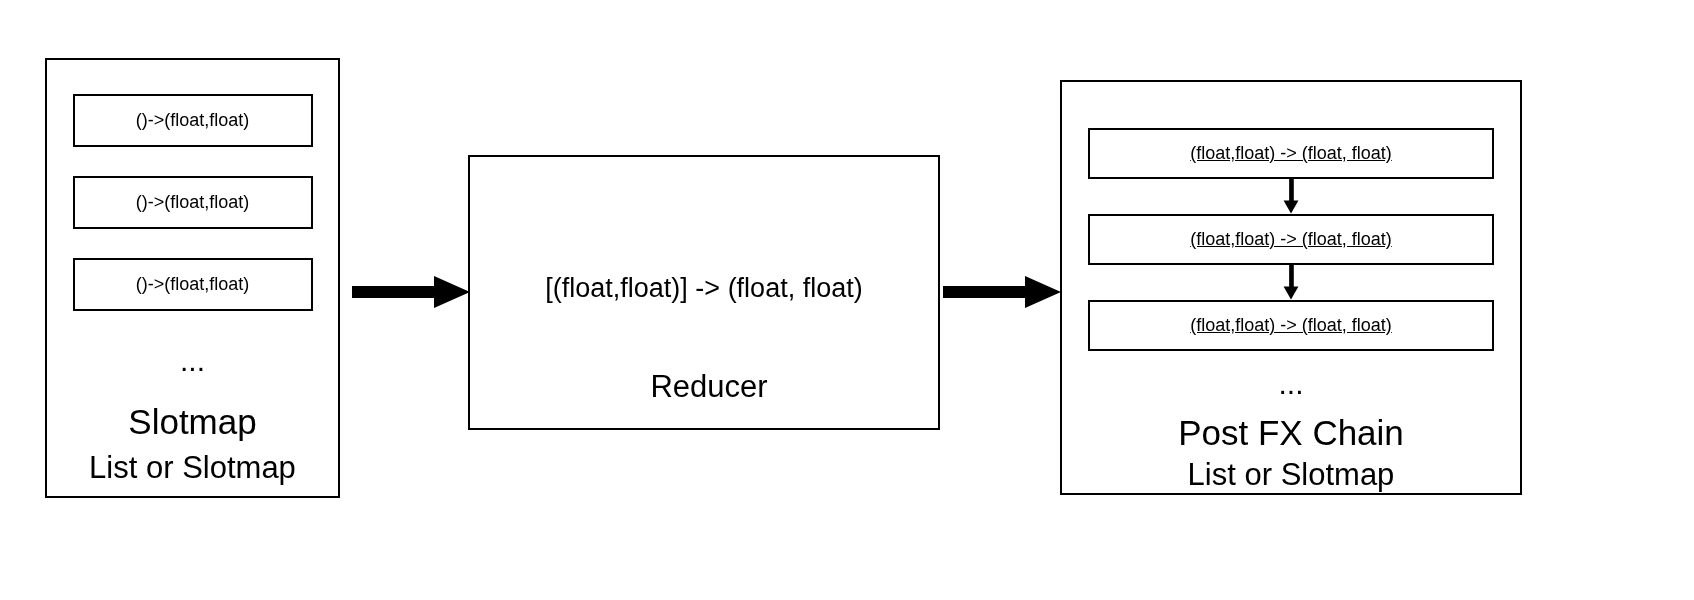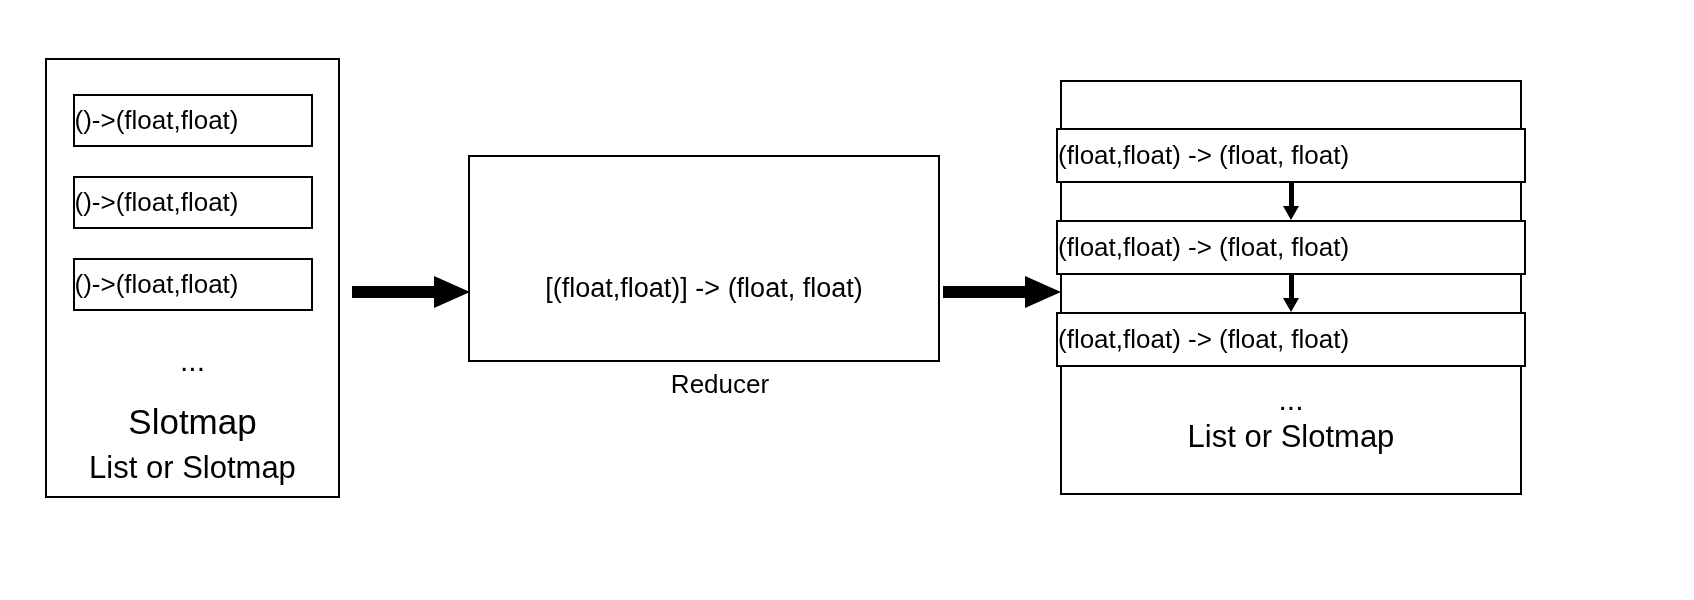--- a/index.html
+++ b/index.html
@@ -27,21 +27,22 @@
     display: flex;
     flex-direction: column;
     align-items: center;
     padding-top: 34px;
   }
   .slot {
     border: 2px solid #000000;
     background: #ffffff;
     display: flex;
     align-items: center;
-    font-size: 26px;
+    justify-content: center;
+    font-size: 18px;
     white-space: nowrap;
   }
   .tracks-box .slot {
     width: 240px;
     height: 53px;
     margin-bottom: 29px;
   }
   .ellipsis {
     font-size: 30px;
     line-height: 1;
@@ -51,49 +52,50 @@
     font-size: 35px;
   }
   .box-subtitle {
     font-size: 31px;
   }
   .tracks-box .box-title { margin-top: 26px; }
   .tracks-box .box-subtitle { margin-top: 8px; }
   
   .reducer-box {
     left: 468px; top: 155px;
-    width: 472px; height: 207px;
+    width: 472px; height: 275px;
   }
   .reducer-signature {
     position: absolute;
     left: 0; top: 116px;
     width: 100%;
     text-align: center;
     font-size: 27px;
     white-space: nowrap;
   }
   .reducer-title {
     position: absolute;
-    left: 16px; top: 212px;
+    left: 5px; top: 212px;
     width: 100%;
     text-align: center;
-    font-size: 26px;
+    font-size: 31px;
   }
   
   .postfx-box {
     left: 1060px; top: 80px;
     width: 462px; height: 415px;
     display: flex;
     flex-direction: column;
     align-items: center;
     padding-top: 46px;
   }
   .postfx-box .slot {
-    width: 470px;
+    width: 406px;
     height: 55px;
+    text-decoration: underline;
   }
   .v-arrow {
     display: block;
     height: 37px;
     width: 30px;
   }
   .postfx-box .ellipsis { margin-top: 18px; }
   .postfx-box .box-title { margin-top: 14px; }
   .postfx-box .box-subtitle { margin-top: 4px; }
   
@@ -152,16 +154,17 @@
       <span>(float,float) -&gt; (float, float)</span>
     </div>
     <svg class="v-arrow" viewBox="0 0 30 37" aria-hidden="true">
       <rect x="13" y="0" width="5" height="25" fill="#000000"></rect>
       <polygon points="7,23 23,23 15,37" fill="#000000"></polygon>
     </svg>
     <div class="slot">
       <span>(float,float) -&gt; (float, float)</span>
     </div>
     <div class="ellipsis">...</div>
+    <div class="box-title">Post FX Chain</div>
     <div class="box-subtitle">List or Slotmap</div>
   </div>
 
 </div>
 
 </body></html>

